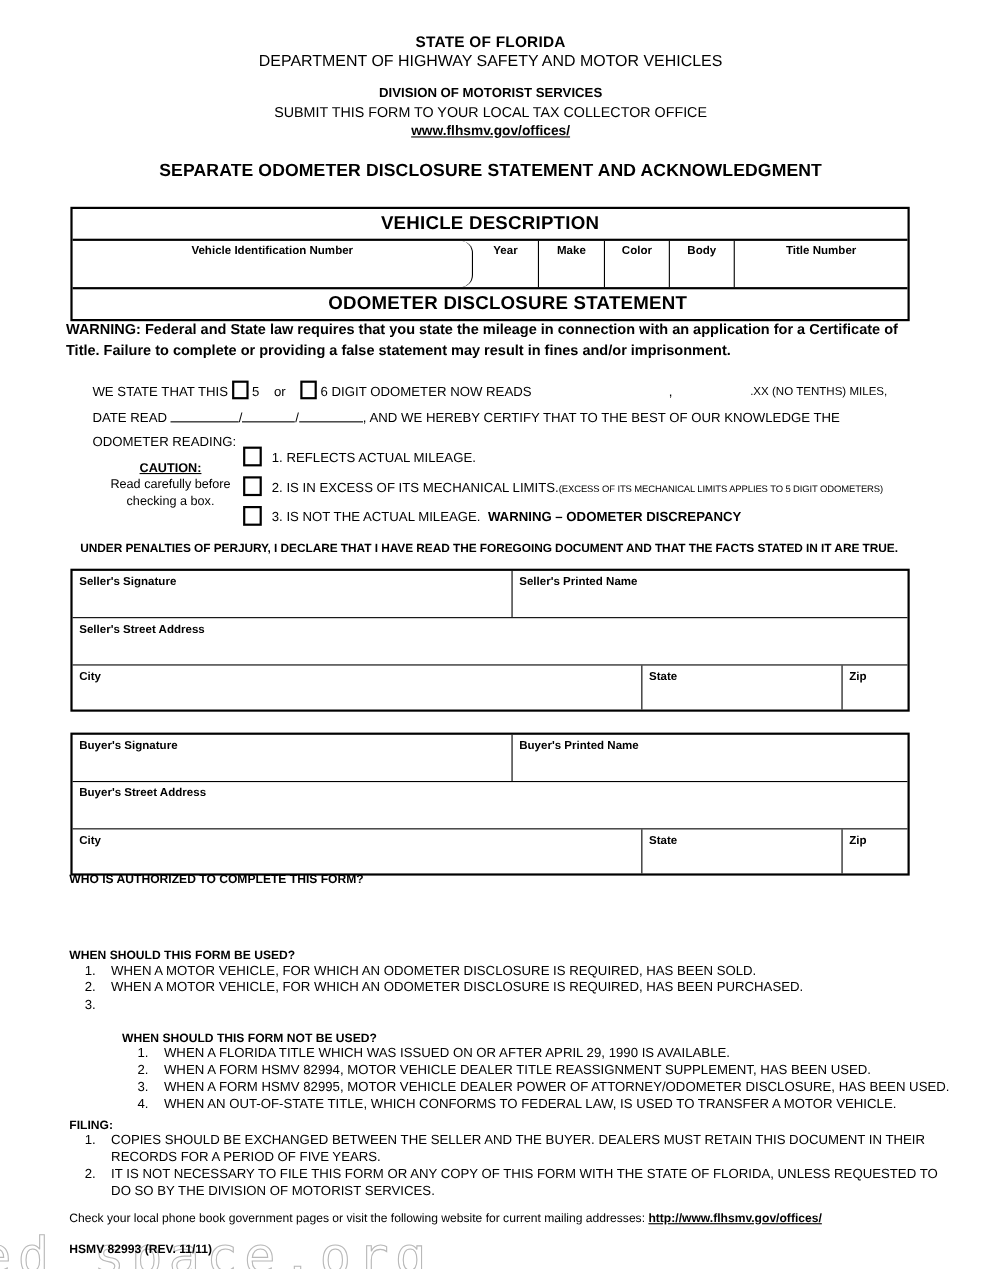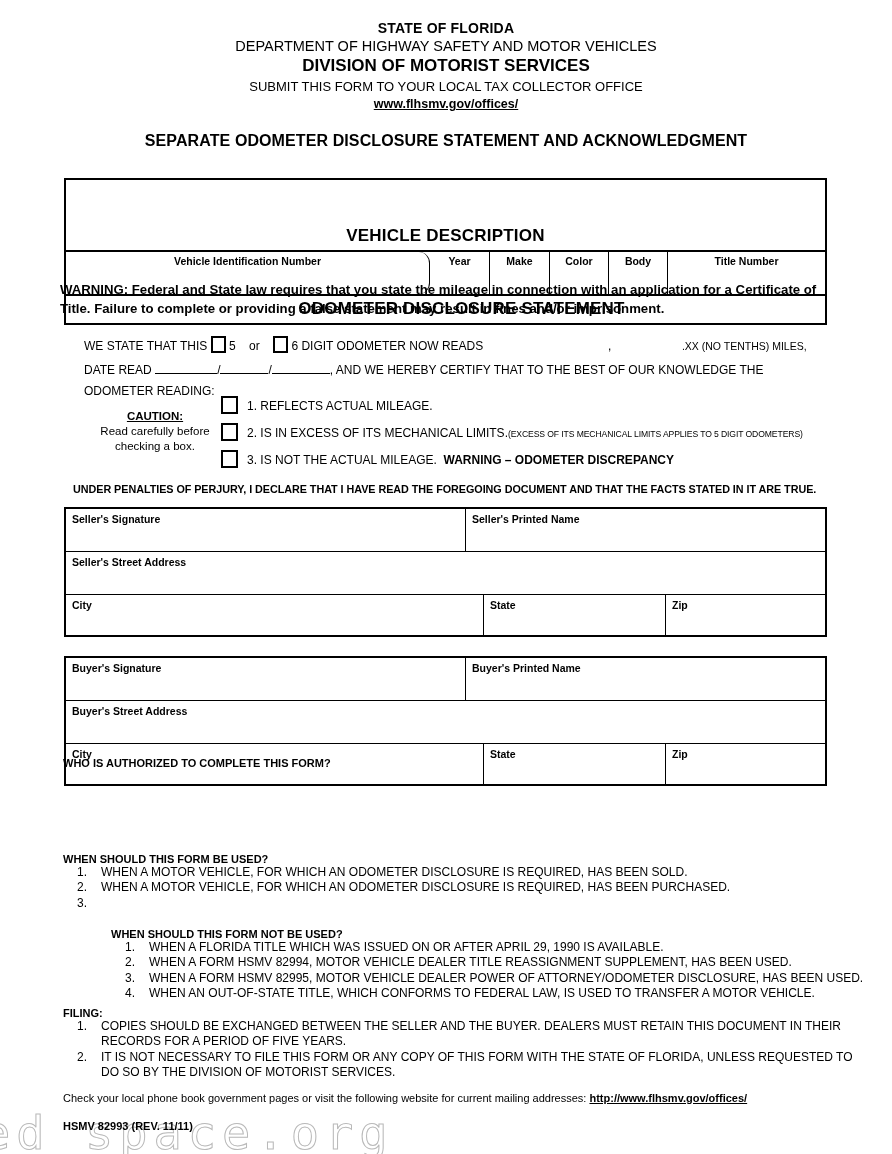--- a/index.html
+++ b/index.html
@@ -6,39 +6,39 @@
   html,body{margin:0;padding:0;background:#ffffff;}
   body{
     width:892px;height:1154px;position:relative;overflow:hidden;
     font-family:"Liberation Sans",sans-serif;color:#000000;
     -webkit-font-smoothing:antialiased;
   }
   .page{position:relative;width:892px;height:1154px;}
 
   
   .hdr{text-align:center;}
-  .hdr .l1{font-size:14px;font-weight:bold;letter-spacing:.2px;margin-top:20px;}
+  .hdr .l1{font-size:14px;font-weight:bold;letter-spacing:.2px;margin-top:30px;}
   .hdr .l2{font-size:14.5px;font-weight:normal;margin-top:2px;}
-  .hdr .l3{font-size:17px;font-weight:bold;margin-top:2px;}
+  .hdr .l3{font-size:12px;font-weight:bold;margin-top:13px;}
   .hdr .l4{font-size:13px;font-weight:normal;margin-top:3px;}
   .hdr .l5{font-size:12.5px;font-weight:bold;text-decoration:underline;margin-top:3px;}
   .form-title{
     text-align:center;font-size:16px;font-weight:bold;margin-top:21px;letter-spacing:.1px;
   }
 
   
   .vtable{
     position:absolute;left:64px;top:158px;width:763px;
     border:2px solid #000;box-sizing:border-box;
   }
   .vt-band{
     text-align:center;font-size:17px;font-weight:bold;
     padding:3px 0 4px 0;letter-spacing:.2px;
   }
-  .vt-band.top{border-bottom:2px solid #000;margin-top:43px;}
+  .vt-band.top{border-bottom:2px solid #000;}
   .vt-band.bottom{border-top:2px solid #000;padding-left:32px;}
   .vt-cols{display:flex;height:42px;}
   .vt-col{
     border-right:1px solid #000;box-sizing:border-box;
     padding-top:3px;text-align:center;
     font-size:10.5px;font-weight:bold;
   }
   .vt-col:last-child{border-right:none;}
   .c-vin{width:364px;border-radius:11px;}
   .c-year{width:60px;}
@@ -118,34 +118,34 @@
     font-size:10.5px;font-weight:bold;
     border-right:1px solid #000;
   }
   .pcell:last-child{border-right:none;}
   .h-sig{height:42px;}
   .h-addr{height:42px;}
   .h-city{height:40px;}
   .w-sig{width:400px;}
   .w-name{flex:1;}
   .w-full{width:100%;border-right:none;}
-  .w-city{width:418px;}
+  .w-city{width:518px;}
   .w-state{width:182px;}
   .w-zip{flex:1;}
 
   
   .instr{position:absolute;left:63px;width:790px;}
   .ih{font-size:11px;font-weight:bold;}
   .ip{font-size:12px;line-height:1.28;}
   .ilist{margin:0;padding:0;list-style:none;}
   .ilist li{
     font-size:12px;line-height:1.28;position:relative;padding-left:38px;
   }
   .ilist li .num{position:absolute;left:0;width:24px;text-align:right;}
-  .sec-who{top:737px;}
+  .sec-who{top:764px;}
   .sec-used{top:833px;}
   .sec-notused{top:908px;margin-left:48px;}
   .sec-filing{top:987px;}
 
   
   .foot-link{
     position:absolute;left:63px;top:1072px;width:800px;font-size:11px;
   }
   .foot-link .u{font-weight:bold;text-decoration:underline;}
   .foot-form{

